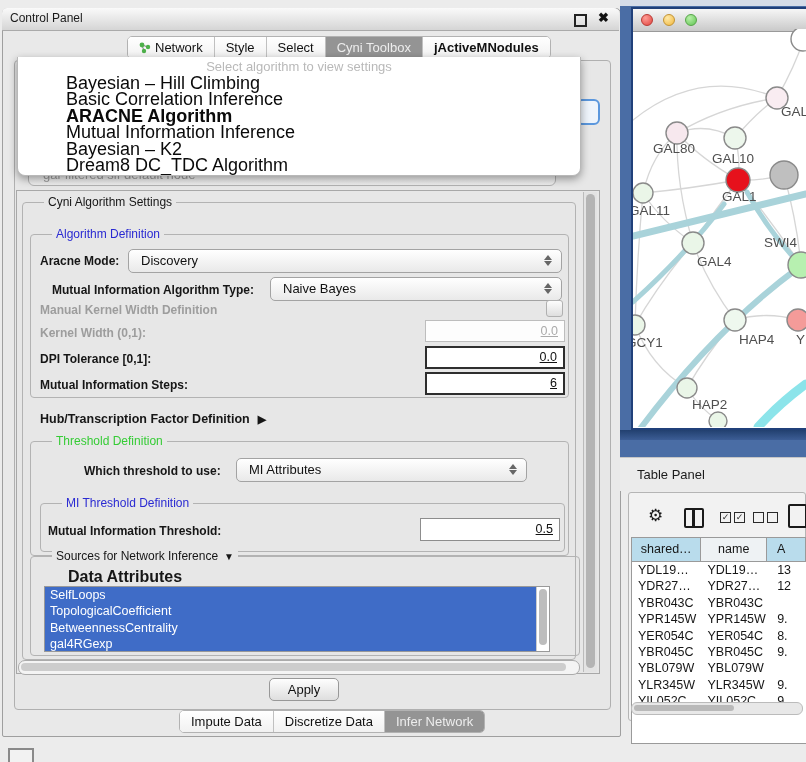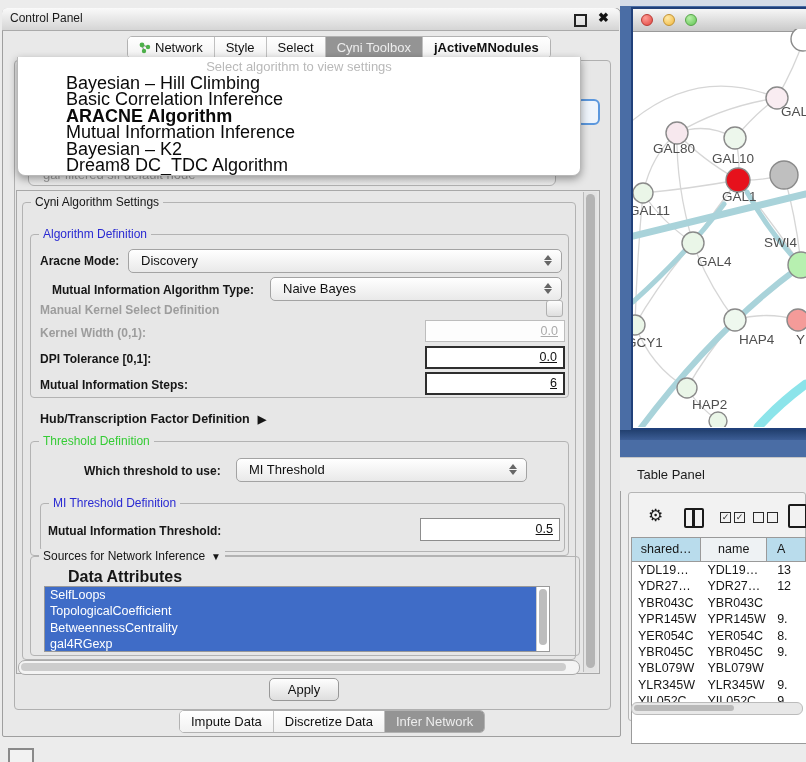--- a/index.html
+++ b/index.html
@@ -41,21 +41,21 @@
   .dd-placeholder{font-size:13px;color:#b9b9b9;text-align:center;height:16px;margin-top:2px;}
   .dd-item{font-size:18px;color:#0a0a0a;line-height:16.4px;padding-left:16px;margin-left:32px;}
   .dd-item.bold{font-weight:bold;}
   
   .settings-vp{position:absolute;left:16px;top:190px;width:584px;height:484px;
                background:#e7e7e7;border:1px solid #a8a8a8;box-sizing:border-box;}
   .vscroll{position:absolute;left:583px;top:192px;width:13px;height:480px;background:#e3e3e3;
            border-left:1px solid #bbb;}
   .vscroll .thumb{position:absolute;left:2px;top:2px;width:9px;height:474px;background:#b4b4b4;border-radius:5px;}
   .grp{position:absolute;border:1px solid #b3b3b3;border-radius:4px;}
-  .gt{position:absolute;top:-8px;left:8px;background:#e7e7e7;padding:0 4px;font-size:12px;white-space:nowrap;}
+  .gt{position:absolute;top:-8px;left:21px;background:#e7e7e7;padding:0 4px;font-size:12px;white-space:nowrap;}
   .gt.blue{color:#2a2ad2;} .gt.green{color:#35cc35;}
   .flabel{position:absolute;font-size:12px;font-weight:bold;color:#161616;white-space:nowrap;}
   .flabel.dis{color:#9d9d9d;}
   .combo{position:absolute;background:linear-gradient(#ffffff,#e9e9e9);border:1px solid #a3a3a3;
          border-radius:5px;font-size:13px;color:#111;box-sizing:border-box;}
   .combo .cv{position:absolute;left:12px;top:3px;}
   .spin{position:absolute;right:8px;top:4px;width:9px;}
   .spin i{display:block;width:0;height:0;border-left:4px solid transparent;border-right:4px solid transparent;margin:1px 0;}
   .spin .up{border-bottom:5px solid #666;} .spin .dn{border-top:5px solid #666;}
   .tfield{position:absolute;background:#fff;font-size:12.5px;text-align:right;
@@ -194,39 +194,39 @@
       </span>
   </div>
   <span class="flabel" style="left:40px;top:283px;margin-left:12px;">Mutual Information Algorithm Type:</span>
   <div class="combo" style="left:270px;top:277px;width:292px;height:24px;">
     <span class="cv">Naive Bayes</span>
     <span class="spin">
         <i class="up"></i>
         <i class="dn"></i>
       </span>
   </div>
-  <span class="flabel dis" style="left:40px;top:303px;">Manual Kernel Select Definition</span>
+  <span class="flabel dis" style="left:40px;top:303px;">Manual Kernel Width Definition</span>
   <span class="checkbox" style="left:546px;top:300px;"></span>
   <span class="flabel dis" style="left:40px;top:326px;">Kernel Width (0,1):</span>
   <div class="tfield dis" style="left:425px;top:320px;width:140px;height:22px;line-height:20px;">0.0</div>
   <span class="flabel" style="left:40px;top:352px;">DPI Tolerance [0,1]:</span>
   <div class="tfield dark" style="left:425px;top:346px;width:140px;height:23px;line-height:19px;">0.0</div>
   <span class="flabel" style="left:40px;top:378px;">Mutual Information Steps:</span>
   <div class="tfield dark" style="left:425px;top:372px;width:140px;height:23px;line-height:19px;">6</div>
 
   <div class="hub-row">
     <span>Hub/Transcription Factor Definition</span><span class="tri-right">▶</span>
   </div>
 
   <div class="grp" style="left:30px;top:441px;width:537px;height:113px;">
     <span class="gt green">Threshold Definition</span>
   </div>
   <span class="flabel" style="left:84px;top:464px;">Which threshold to use:</span>
   <div class="combo" style="left:236px;top:458px;width:291px;height:24px;">
-    <span class="cv">MI Threshold</span>
+    <span class="cv">MI Attributes</span>
     <span class="spin">
         <i class="up"></i>
         <i class="dn"></i>
       </span>
   </div>
   <div class="grp" style="left:40px;top:503px;width:523px;height:47px;">
     <span class="gt blue">MI Threshold Definition</span>
   </div>
   <span class="flabel" style="left:48px;top:524px;">Mutual Information Threshold:</span>
   <div class="tfield lite" style="left:420px;top:518px;width:140px;height:23px;line-height:21px;">0.5</div>

